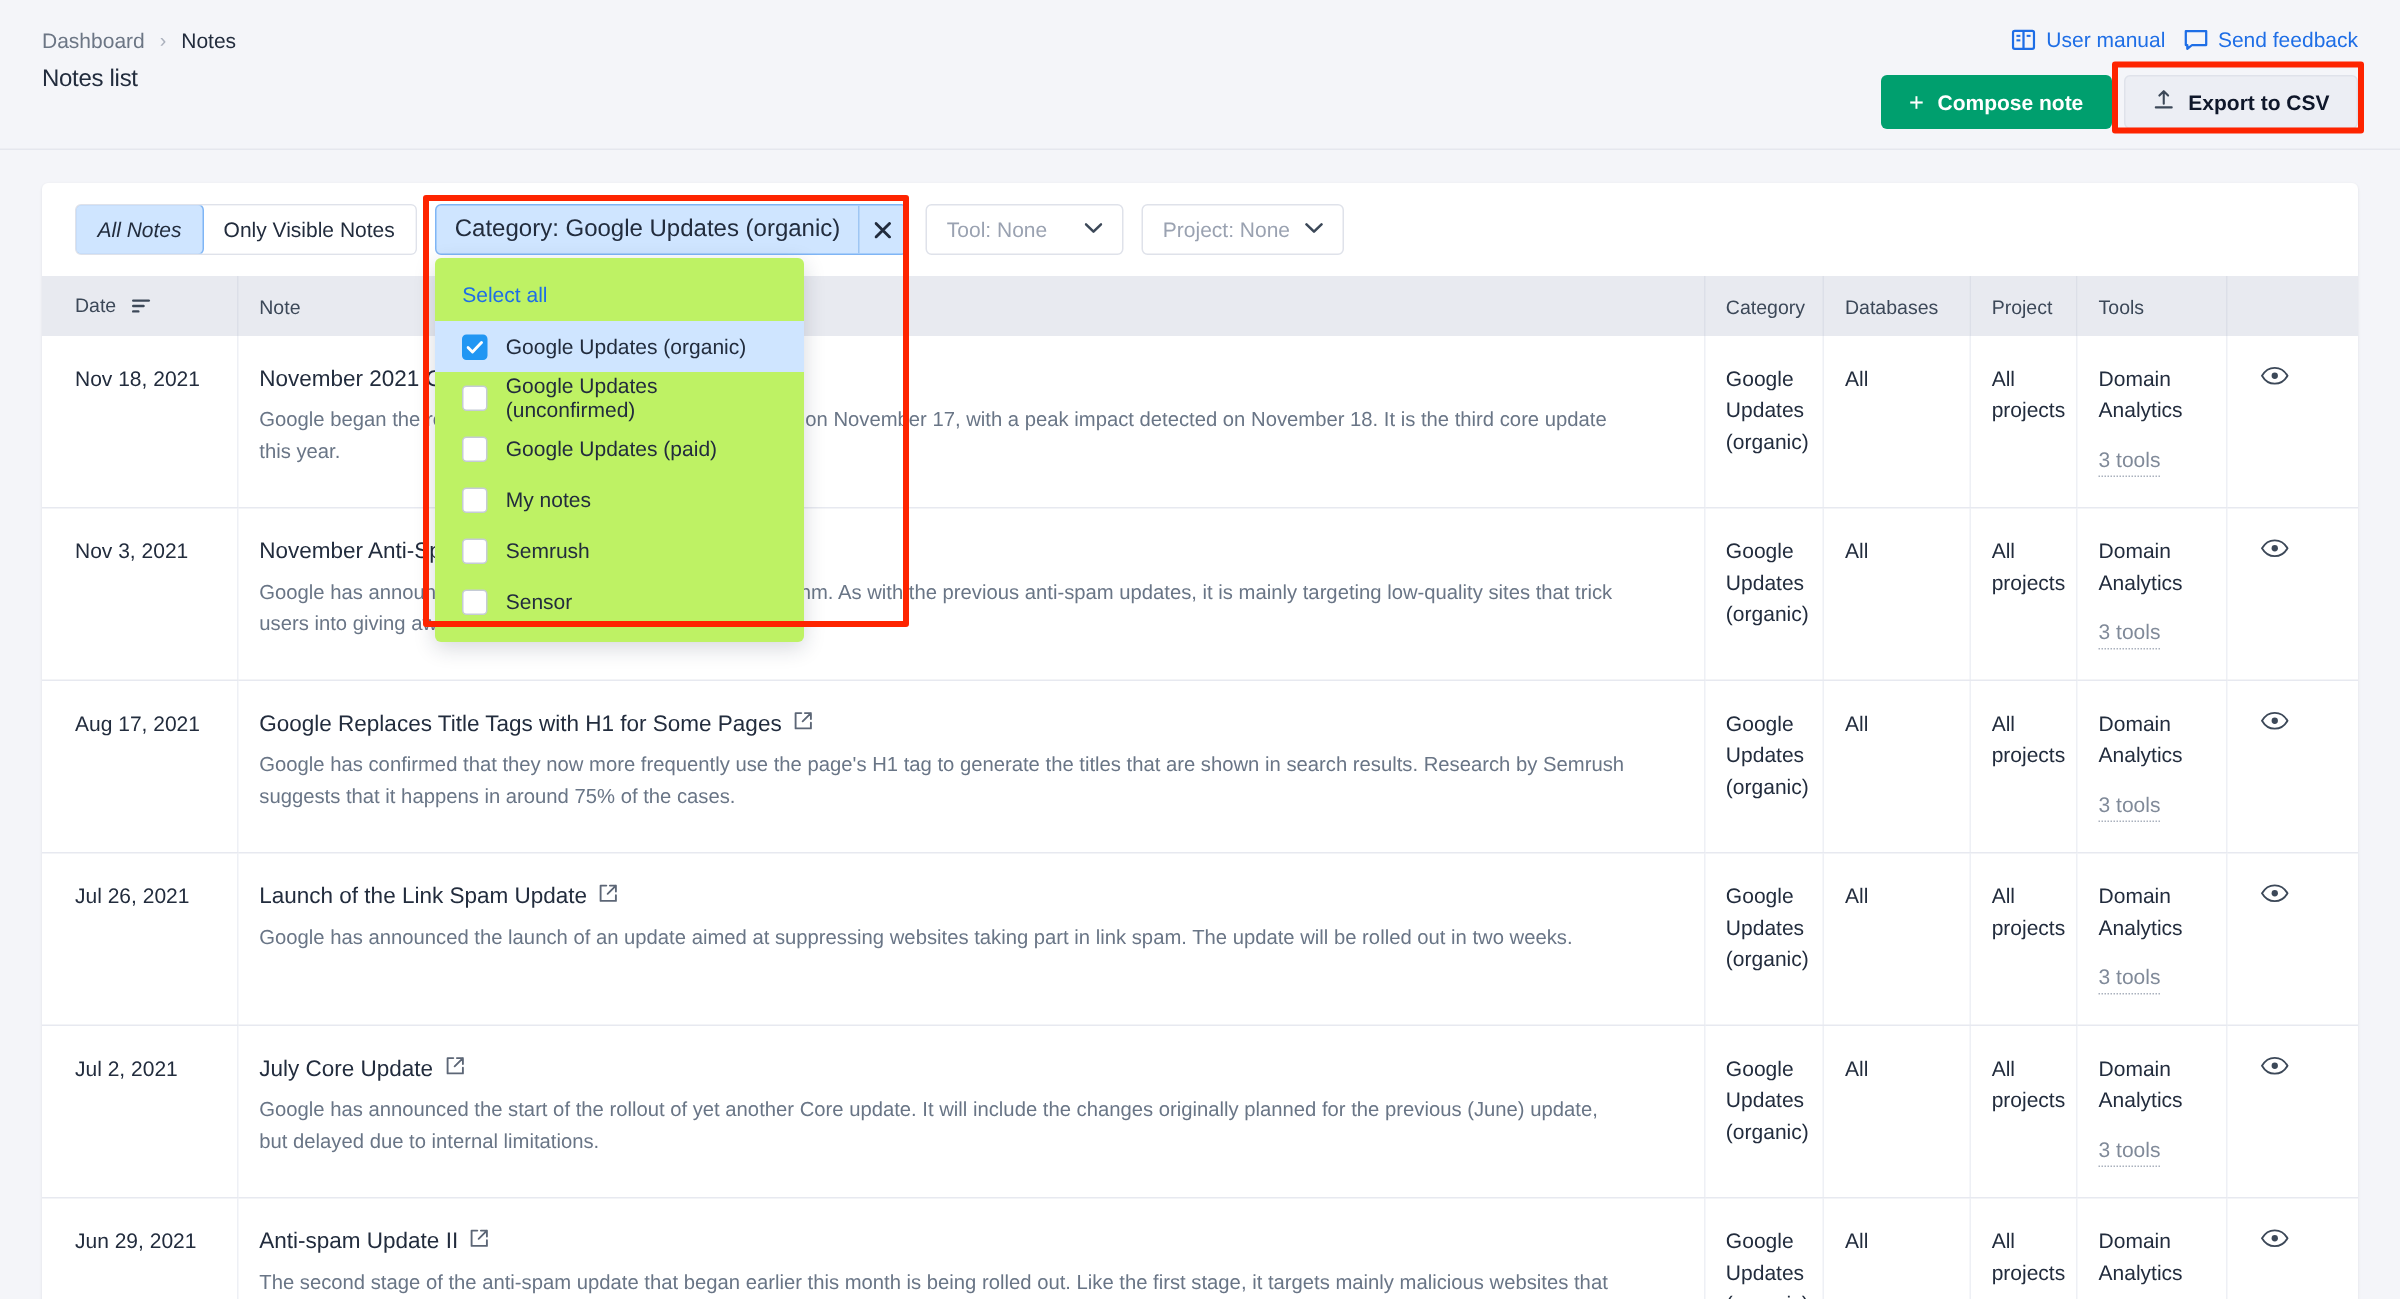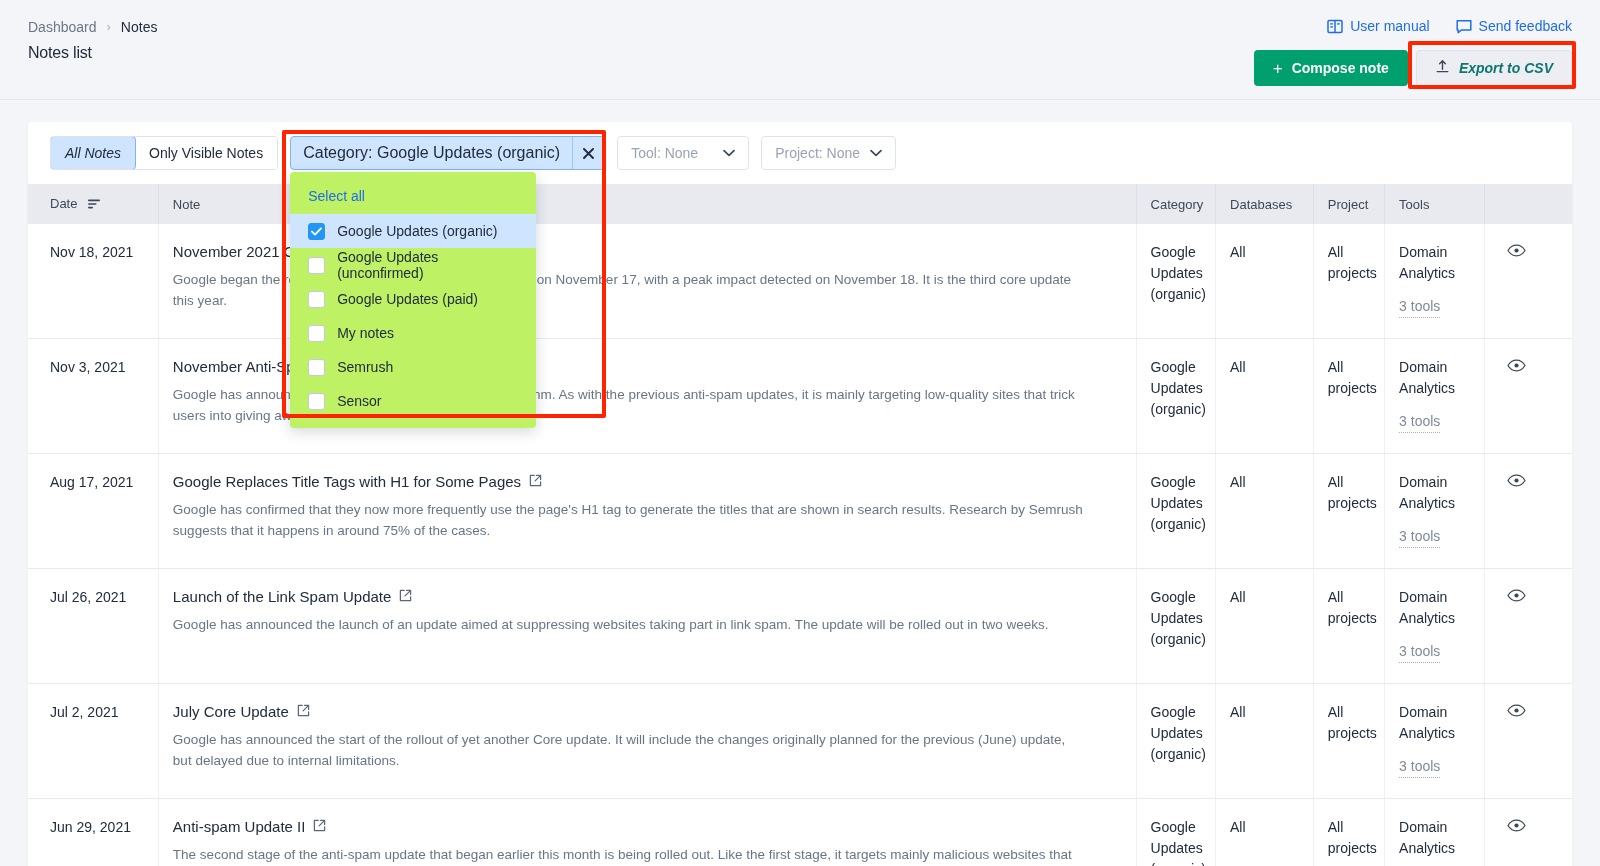--- a/index.html
+++ b/index.html
@@ -48,21 +48,21 @@
   .header-right {
     position: absolute;
     right: 28px;
     top: 16px;
     text-align: right;
   }
   .helper-links {
     display: flex;
     justify-content: flex-end;
     align-items: center;
-    gap: 26px;
+    gap: 12px;
     height: 20px;
   }
   .helper-link {
     display: inline-flex;
     align-items: center;
     gap: 7px;
     color: #1e6ee6;
     font-size: 14px;
     text-decoration: none;
     cursor: pointer;
@@ -90,23 +90,22 @@
     border: 1px solid transparent;
     white-space: nowrap;
   }
   .btn-primary {
     background: #009f6e;
     color: #ffffff;
   }
   .btn-primary .plus { font-size: 17px; font-weight: 400; line-height: 1; }
   .btn-secondary {
     background: #eceef4;
-    color: #0f766e;
+    color: #0f172a;
     border: 1px solid #dfe2ea;
-    font-style: italic;
   }
 
   
   .annot-export {
     position: absolute;
     left: 1408px;
     top: 41px;
     width: 168px;
     height: 48px;
     border: 4px solid #fe2400;

